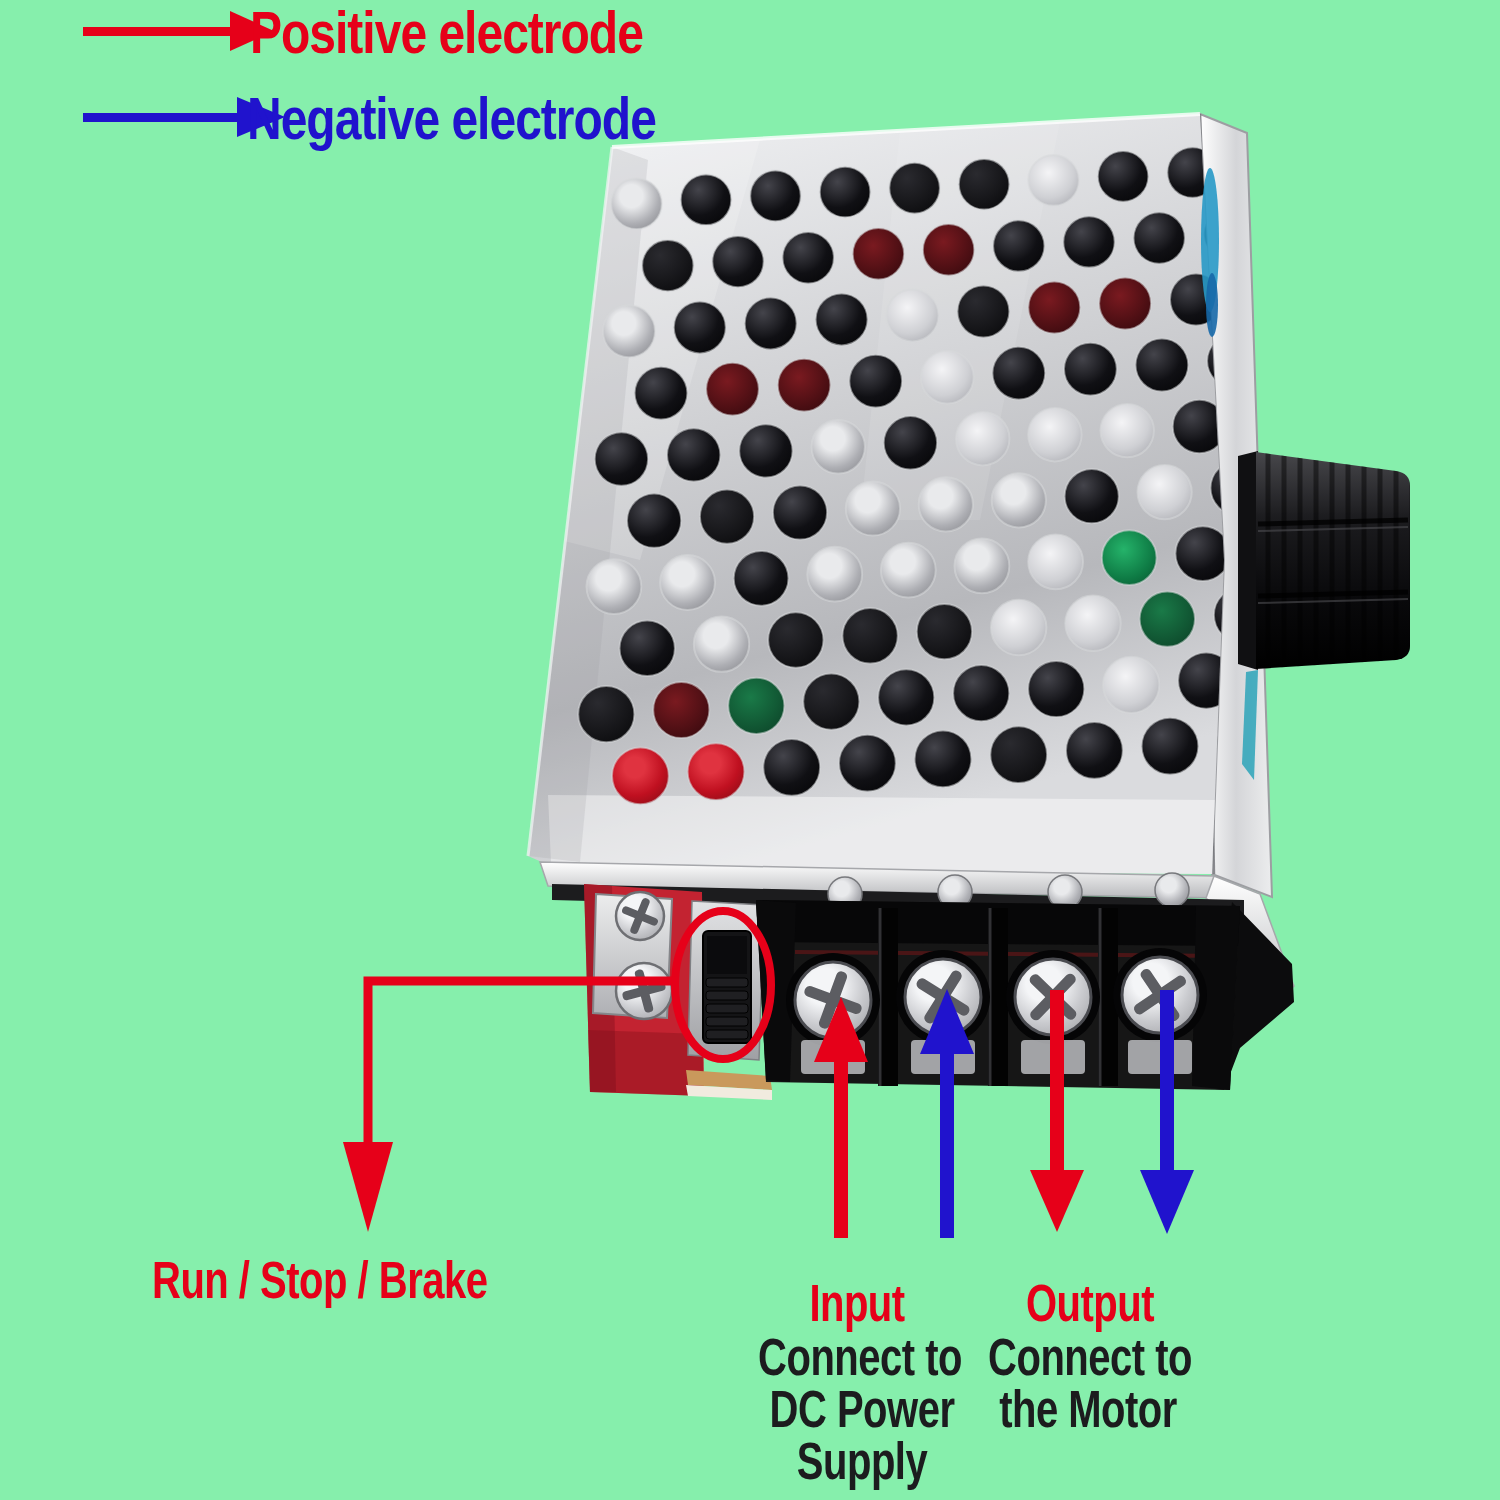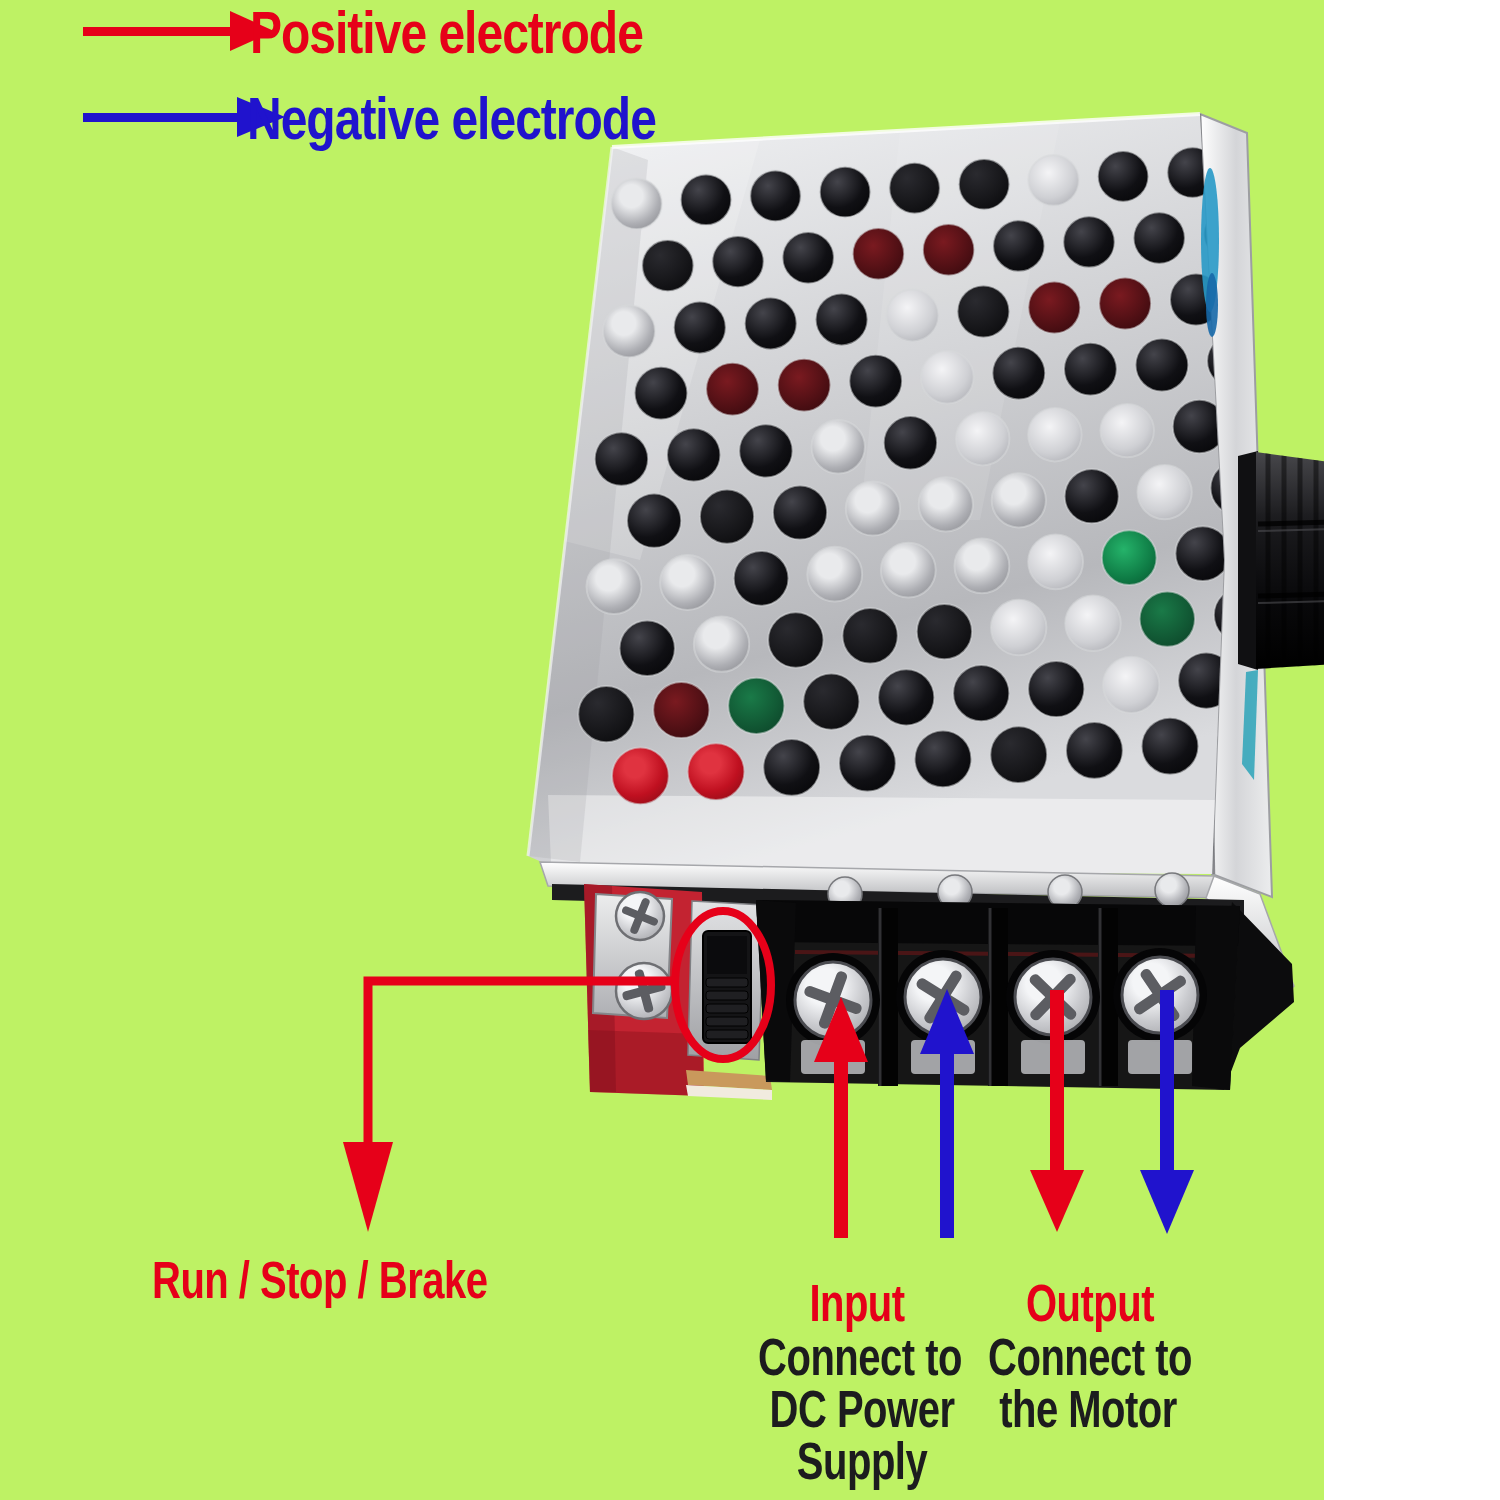--- a/index.html
+++ b/index.html
@@ -1,16 +1,16 @@
 <!DOCTYPE html>
 <html style="--red: #e60019; --blue: #2013cd; --tblack: #1c1c1e;"><head>
 <meta charset="utf-8">
 <style>
   html,body{margin:0;padding:0;background:#ffffff}
-  .canvas{position:relative;width:1324px;height:1500px;background:#bef264;overflow:hidden;
+  .canvas{position:relative;width:1500px;height:1500px;background:#86efac;overflow:hidden;
           font-family:"Liberation Sans",sans-serif}
   #scene{position:absolute;left:0;top:0;width:1500px;height:1500px}
   .lbl{position:absolute;font-weight:bold;white-space:nowrap;line-height:1.05}
   .big{font-size:48px;letter-spacing:-1px;transform:scaleY(1.25);transform-origin:left top}
   .med{font-size:40px;letter-spacing:-0.5px;transform:scaleY(1.3);transform-origin:left top}
   .ctr{transform:translateX(-50%) scaleY(1.3);transform-origin:center top}
   .red{color:var(--red)} .blue{color:var(--blue)} .blk{color:var(--tblack)}
   .fill-red{fill:var(--red)} .fill-blue{fill:var(--blue)}
   .stroke-red{stroke:var(--red)}
 </style>

